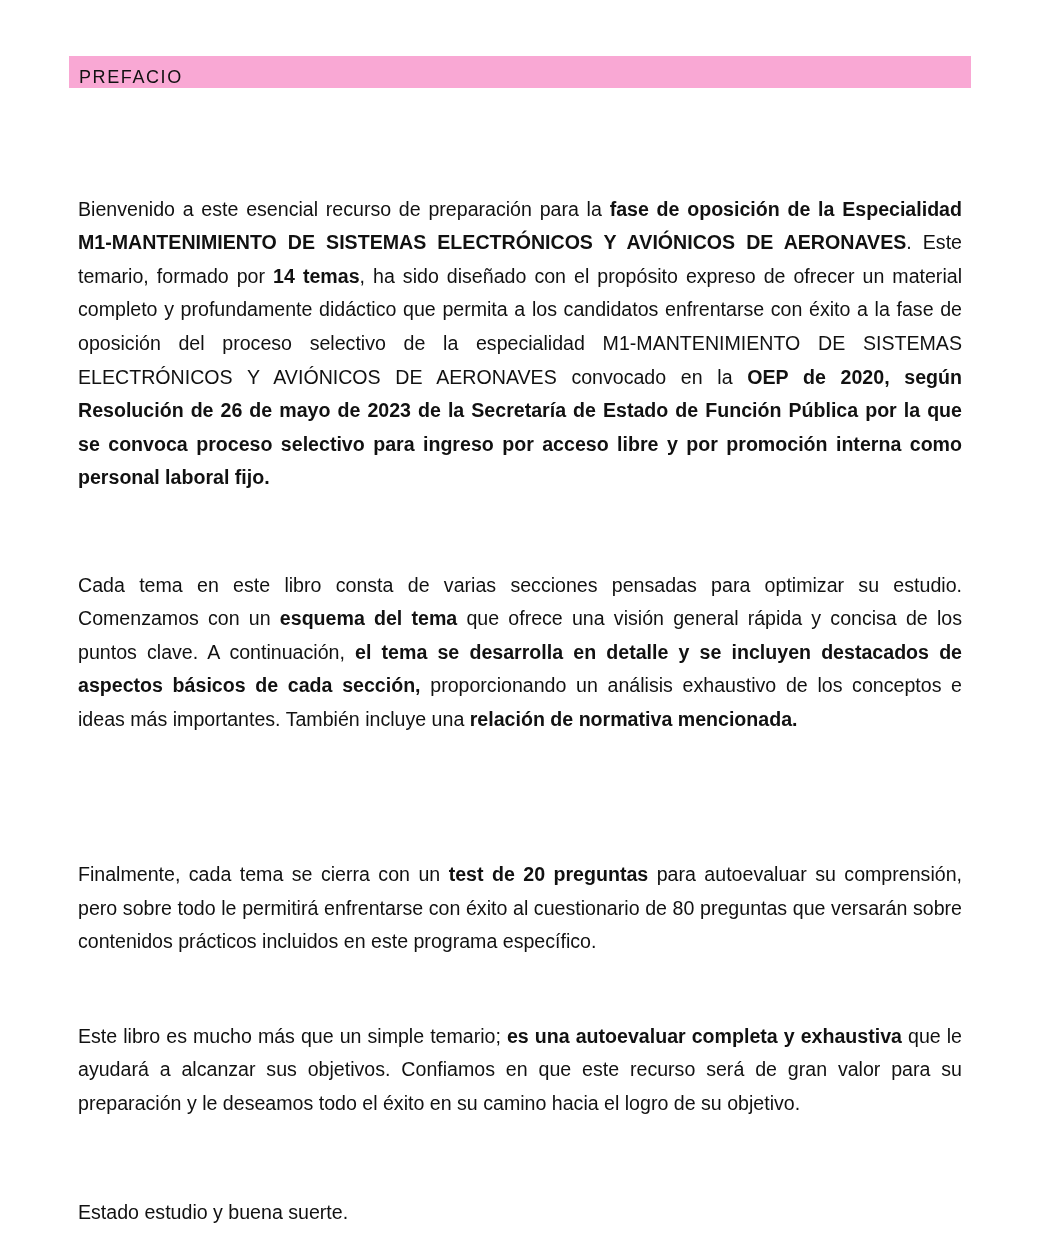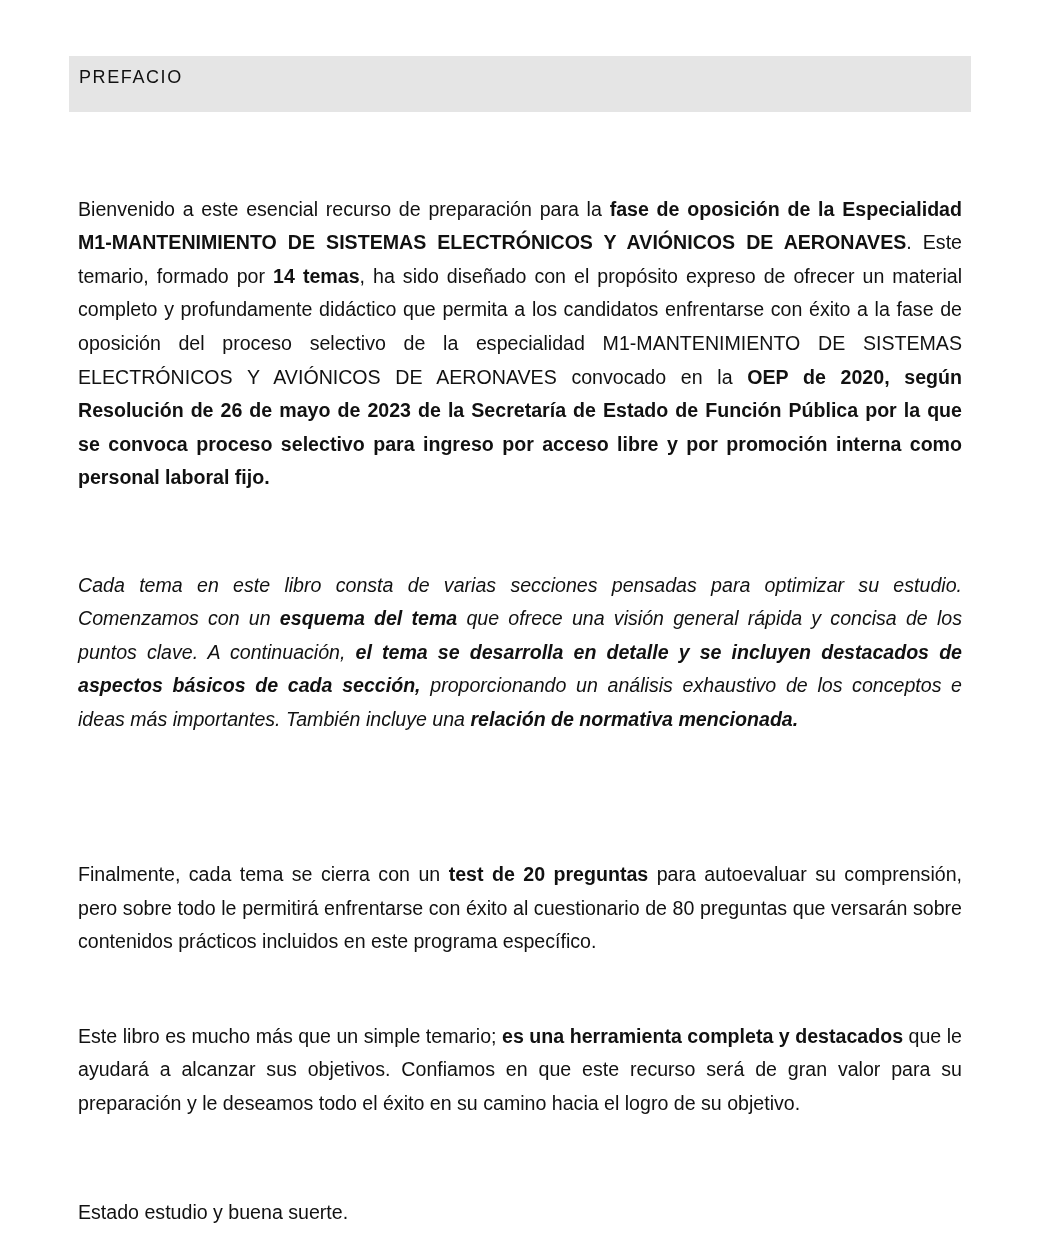--- a/index.html
+++ b/index.html
@@ -1,34 +1,34 @@
 <!DOCTYPE html>
 <html><head>
 <meta charset="utf-8">
 <style>
   html, body { margin:0; padding:0; background:#ffffff; }
   body { width:1044px; height:1260px; position:relative; overflow:hidden;
          font-family:"Liberation Sans", sans-serif; color:#111; }
-  .header-band { position:absolute; left:69px; top:56px; width:902px; height:56px;
-                 background:#e5e5e5; }
+  .header-band { position:absolute; left:69px; top:56px; width:902px; height:32px;
+                 background:#f9a8d4; }
   .header-band span { position:absolute; left:10px; top:11px; font-size:18px;
                       letter-spacing:1.6px; color:#111; }
   .para { position:absolute; left:78px; width:884px; font-size:19.6px; line-height:33.6px;
           text-align:justify; text-align-last:left; }
   .para b { font-weight:bold; }
   #p1 { top:173px; }
-  #p2 { top:549px;font-style:italic; }
+  #p2 { top:549px; }
   #p3 { top:826px;margin-top:32px; }
   #p4 { top:1000px; }
   #p5 { top:1176px; }
 </style>
 </head>
 <body>
 
 <div class="header-band">
   <span>PREFACIO</span>
 </div>
 
 <p class="para" id="p1"><span>Bienvenido a este esencial recurso de preparación para la </span><b>fase de oposición de la Especialidad M1-MANTENIMIENTO DE SISTEMAS ELECTRÓNICOS Y AVIÓNICOS DE AERONAVES</b><span>. Este temario, formado por </span><b>14 temas</b><span>, ha sido diseñado con el propósito expreso de ofrecer un material completo y profundamente didáctico que permita a los candidatos enfrentarse con éxito a la fase de oposición del proceso selectivo de la especialidad M1-MANTENIMIENTO DE SISTEMAS ELECTRÓNICOS Y AVIÓNICOS DE AERONAVES convocado en la </span><b>OEP de 2020, según Resolución de 26 de mayo de 2023 de la Secretaría de Estado de Función Pública por la que se convoca proceso selectivo para ingreso por acceso libre y por promoción interna como personal laboral fijo.</b></p>
 <p class="para" id="p2"><span>Cada tema en este libro consta de varias secciones pensadas para optimizar su estudio. Comenzamos con un </span><b>esquema del tema</b><span> que ofrece una visión general rápida y concisa de los puntos clave. A continuación, </span><b>el tema se desarrolla en detalle y se incluyen destacados de aspectos básicos de cada sección,</b><span> proporcionando un análisis exhaustivo de los conceptos e ideas más importantes. También incluye una </span><b>relación de normativa mencionada.</b></p>
 <p class="para" id="p3"><span>Finalmente, cada tema se cierra con un </span><b>test de 20 preguntas</b><span> para autoevaluar su comprensión, pero sobre todo le permitirá enfrentarse con éxito al cuestionario de 80 preguntas que versarán sobre contenidos prácticos incluidos en este programa específico.</span></p>
-<p class="para" id="p4"><span>Este libro es mucho más que un simple temario; </span><b>es una herramienta completa y destacados</b><span> que le ayudará a alcanzar sus objetivos. Confiamos en que este recurso será de gran valor para su preparación y le deseamos todo el éxito en su camino hacia el logro de su objetivo.</span></p>
+<p class="para" id="p4"><span>Este libro es mucho más que un simple temario; </span><b>es una autoevaluar completa y exhaustiva</b><span> que le ayudará a alcanzar sus objetivos. Confiamos en que este recurso será de gran valor para su preparación y le deseamos todo el éxito en su camino hacia el logro de su objetivo.</span></p>
 <p class="para" id="p5"><span>Estado estudio y buena suerte.</span></p>
 
 </body></html>

